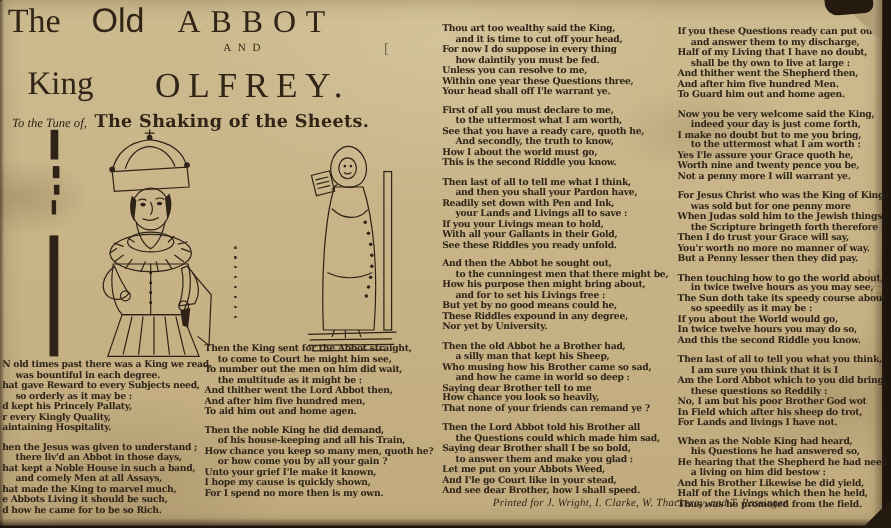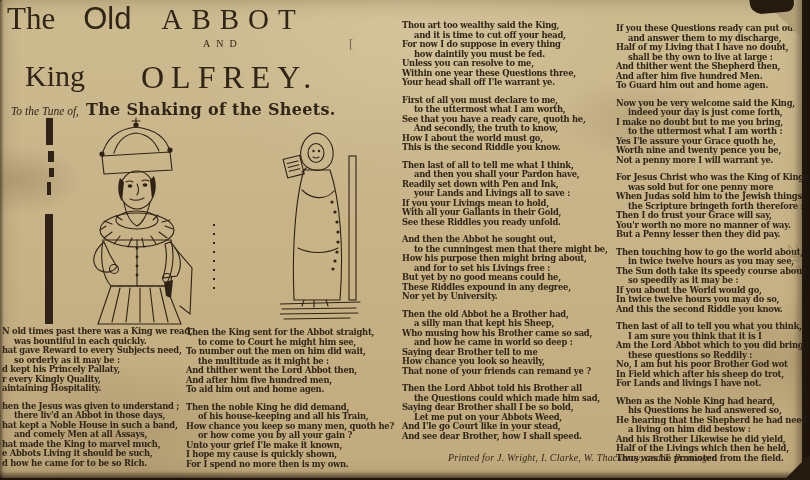--- a/index.html
+++ b/index.html
@@ -55,21 +55,21 @@
     background:repeating-linear-gradient(180deg,#2e2417 0 2px, transparent 2px 9px);}
 
   
   .verse{position:absolute;color:#2f2518;font-family:"DejaVu Serif",serif;
     font-weight:700;font-size:8.4px;line-height:9.5px;letter-spacing:-0.25px;}
   .verse .stanza{margin-bottom:8px;}
   .verse .line{white-space:nowrap;}
   .verse .stanza .line:nth-child(2),
   .verse .stanza .line:nth-child(4){padding-left:12px;}
   .col-l1{left:2px;top:327px;width:184px;}
-  .col-l2{left:186px;top:328px;width:208px;}
+  .col-l2{left:186px;top:312px;width:208px;}
   .col-m{left:402px;top:21px;width:202px;}
   .col-r{left:616px;top:24px;width:196px;}
 
   .imprint{position:absolute;left:448px;top:452px;width:300px;
     font-family:"Liberation Serif",serif;font-style:italic;font-size:10px;
     color:#33271a;white-space:nowrap;letter-spacing:.2px;}
 
   .stray-bracket{position:absolute;left:349px;top:36px;font-family:"Liberation Serif",serif;
     font-size:13px;color:rgba(50,39,26,.6);}
   .pencil{position:absolute;left:779px;top:252px;font-family:"DejaVu Serif",serif;
@@ -204,21 +204,21 @@
         <path d="M24 172 L22 178 M34 172 L34 179 M46 172 L48 178"></path>
       </g>
     </svg>
 
     <div class="dots"></div>
   </div>
 
   <div class="verse col-l1">
       <div class="stanza">
         <div class="line">N old times past there was a King we read,</div>
-        <div class="line">was bountiful in each quickly.</div>
+        <div class="line">was bountiful in each degree.</div>
         <div class="line">hat gave Reward to every Subjects need,</div>
         <div class="line">so orderly as it may be :</div>
         <div class="line">d kept his Princely Pallaty,</div>
         <div class="line">r every Kingly Quality,</div>
         <div class="line">aintaining Hospitality.</div>
       </div>
       <div class="stanza">
         <div class="line">hen the Jesus was given to understand ;</div>
         <div class="line">there liv'd an Abbot in those days,</div>
         <div class="line">hat kept a Noble House in such a band,</div>
@@ -290,20 +290,21 @@
         <div class="line">Who musing how his Brother came so sad,</div>
         <div class="line">and how he came in world so deep :</div>
         <div class="line">Saying dear Brother tell to me</div>
         <div class="line">How chance you look so heavily,</div>
         <div class="line">That none of your friends can remand ye ?</div>
       </div>
       <div class="stanza">
         <div class="line">Then the Lord Abbot told his Brother all</div>
         <div class="line">the Questions could which made him sad,</div>
         <div class="line">Saying dear Brother shall I be so bold,</div>
+        <div class="line">to answer them and make you glad :</div>
         <div class="line">Let me put on your Abbots Weed,</div>
         <div class="line">And I'le go Court like in your stead,</div>
         <div class="line">And see dear Brother, how I shall speed.</div>
       </div>
     </div>
   <div class="verse col-r">
       <div class="stanza">
         <div class="line">If you these Questions ready can put out,</div>
         <div class="line">and answer them to my discharge,</div>
         <div class="line">Half of my Living that I have no doubt,</div>

